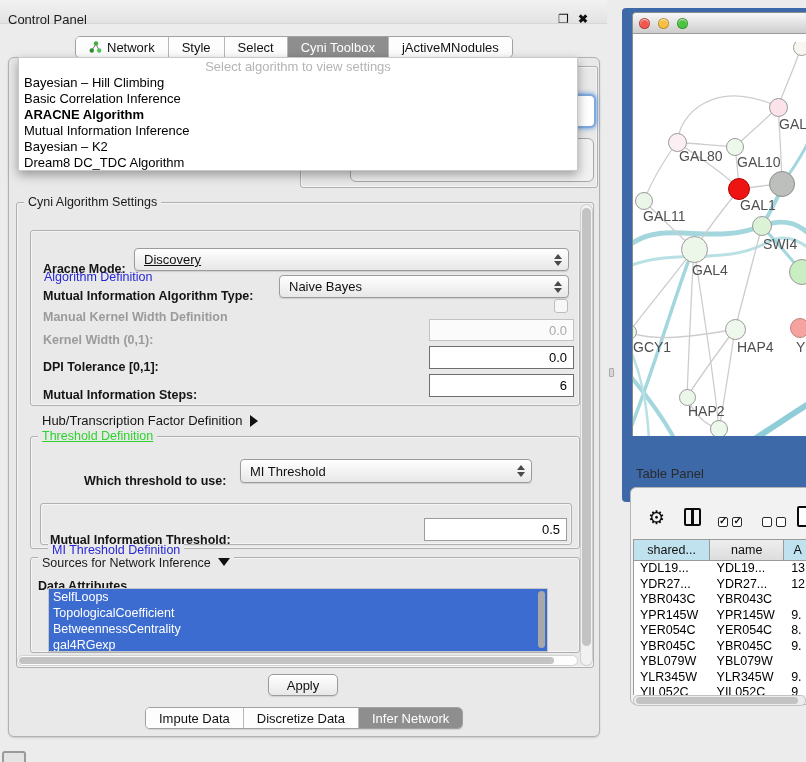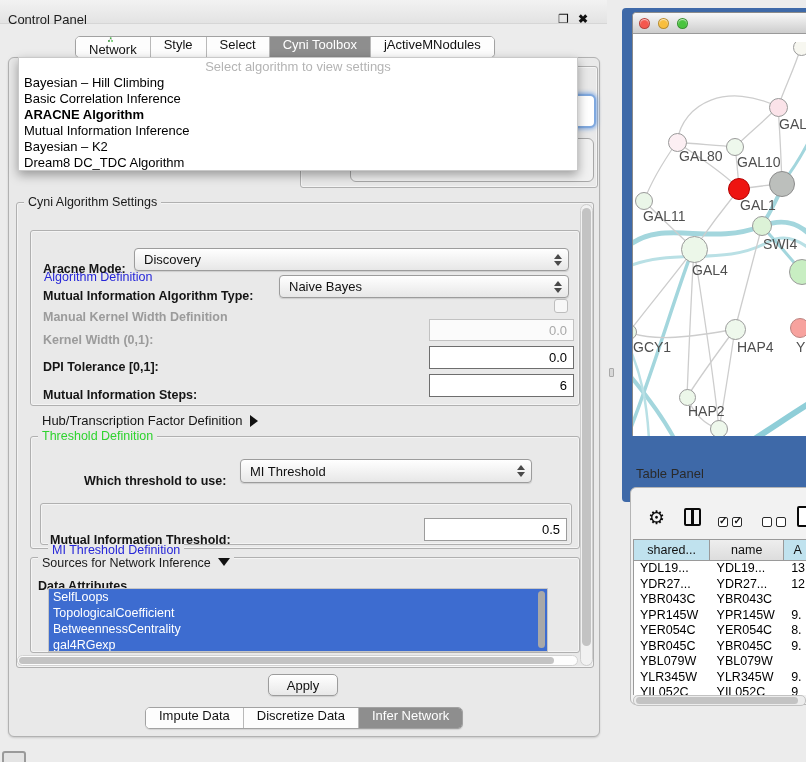--- a/index.html
+++ b/index.html
@@ -15,21 +15,21 @@
   .blue-t { color:#2626d8;margin-top:47px; }
   .green-t { color:#2ed32e; }
 
   
   .cp-titlebar { left:0; top:8; width:607px; height:24px; background:linear-gradient(#f2f2f2,#e3e3e3); border-bottom:1px solid #d6d6d6; }
   .cp-title { left:8px; top:12px; font-size:13px; color:#1c1c1c; }
   .win-ic { font-size:12px; color:#111; top:12px; cursor:default; }
   .top-mark { left:3px; top:0; width:4px; height:6px; background:#9a9a9a; }
 
   .tabbar { left:75px; top:36px; height:22px; display:flex; background:#fff; border:1px solid #a2a2a2; border-radius:5px; overflow:hidden; font-size:13px; box-shadow:0 1px 1px rgba(0,0,0,.1); }
-  .tabseg { display:flex; align-items:center; padding:0 13px; border-right:1px solid #b9b9b9; color:#111; background:#fdfdfd; cursor:default;flex-direction:column; }
+  .tabseg { display:flex; align-items:center; padding:0 13px; border-right:1px solid #b9b9b9; color:#111; background:#fdfdfd; cursor:default; }
   .tabseg:last-child { border-right:none; }
   .tabseg.sel { background:#8e8e8e; color:#fff; }
   .net-tab-icon { width:13px; height:12px; margin-right:5px; }
 
   .cp-panel { left:8px; top:57px; width:592px; height:680px; background:#e9e9e9; border:1px solid #b2b2b2; border-radius:6px; box-shadow:0 1px 2px rgba(0,0,0,.15); }
 
   .group { border:1px solid #b0b0b0; border-radius:3px; box-shadow:inset 0 0 0 1px rgba(255,255,255,.5); }
   .gtitle { position:absolute; background:#e9e9e9; padding:0 4px; font-size:12.5px; white-space:nowrap; }
 
   .combo { border:1px solid #9c9c9c; border-radius:4px; background:linear-gradient(#ffffff,#e7e7e7); display:flex; align-items:center; font-size:13px; padding-left:9px; box-shadow:0 1px 1px rgba(0,0,0,.12); }
@@ -134,21 +134,21 @@
   <div class="abs focus-ring under" style="left:350px; top:94px; width:246px; height:34px;"></div>
   <div class="abs under" style="left:350px; top:138px; width:244px; height:44px; border:1px solid #a8a8a8; border-radius:6px; background:#f1f1f1;"></div>
 
   <div class="abs group" style="left:16px; top:202px; width:578px; height:466px;"></div>
   <span class="abs gtitle" style="left:24px; top:195px; color:#1a1a1a;">Cyni Algorithm Settings</span>
 
   <div class="abs group" style="left:30px; top:230px; width:550px; height:176px;"></div>
   <span class="abs gtitle blue-t" style="left:40px; top:223px;">Algorithm Definition</span>
 
   <span class="abs lbl b" style="left:43px; top:253px;">Aracne Mode:</span>
-  <div class="abs combo" style="left:134px; top:248px; width:435px; height:23px;">
+  <div class="abs combo" style="left:134px; top:248px; width:435px; height:23px;text-decoration:underline;">
     <span>Discovery</span>
     <span class="stepper"></span>
   </div>
 
   <span class="abs lbl b" style="left:43px; top:280px;">Mutual Information Algorithm Type:</span>
   <div class="abs combo" style="left:279px; top:275px; width:290px; height:23px;">
     <span>Naive Bayes</span>
     <span class="stepper"></span>
   </div>
 
@@ -168,21 +168,21 @@
   <span class="abs lbl b" style="left:43px; top:379px;">Mutual Information Steps:</span>
   <div class="abs field" style="left:429px; top:374px; width:145px; height:23px;">
     <span>6</span>
   </div>
 
   <div class="abs" style="left:42px; top:411px;">
     <span class="lbl" style="font-size:13px;">Hub/Transcription Factor Definition</span><span class="tri-r"></span>
   </div>
 
   <div class="abs group" style="left:30px; top:436px; width:550px; height:113px;"></div>
-  <span class="abs gtitle green-t" style="left:38px; top:429px;">Threshold Definition</span>
+  <span class="abs gtitle green-t" style="left:38px; top:429px;text-decoration:underline;">Threshold Definition</span>
 
   <span class="abs lbl b" style="left:84px; top:465px;">Which threshold to use:</span>
   <div class="abs combo" style="left:240px; top:459px; width:292px; height:24px;">
     <span>MI Threshold</span>
     <span class="stepper"></span>
   </div>
 
   <div class="abs group" style="left:40px; top:503px; width:532px; height:42px;"></div>
   <span class="abs gtitle blue-t" style="left:48px; top:496px;">MI Threshold Definition</span>
 

